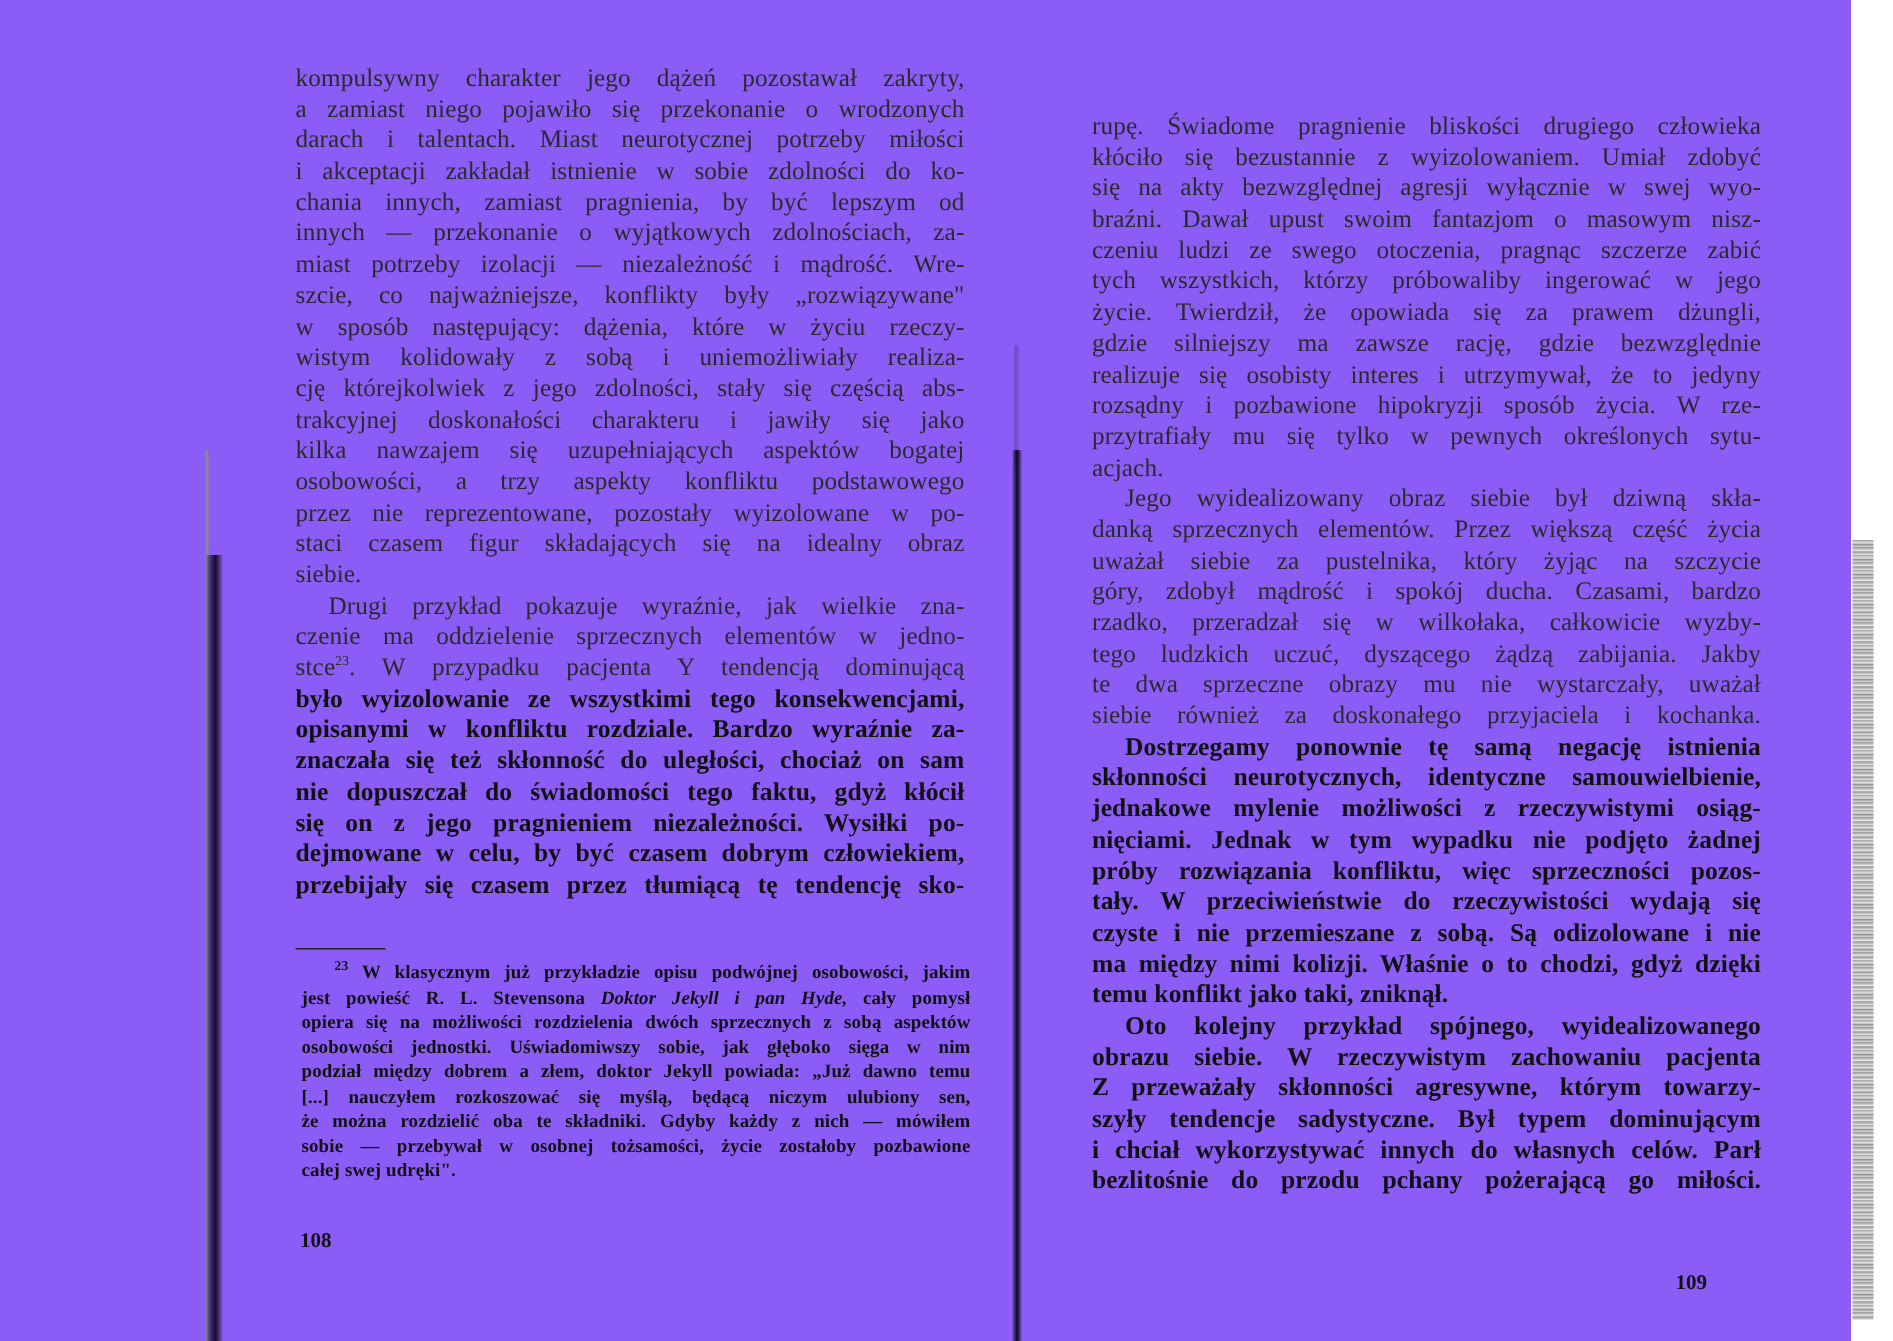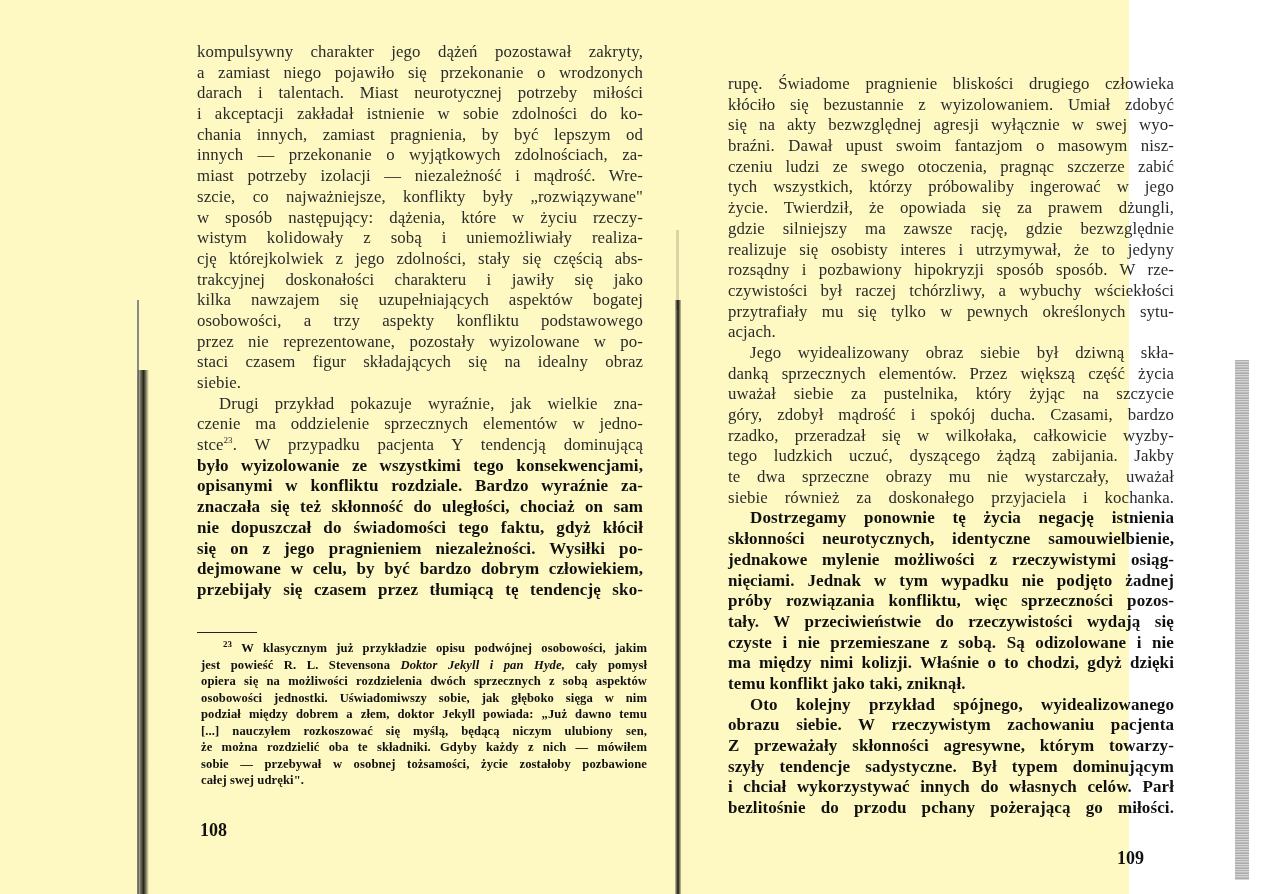--- a/index.html
+++ b/index.html
@@ -1,35 +1,35 @@
 <!DOCTYPE html>
 <html><head>
   <meta charset="utf-8">
   <style>
     html, body { margin: 0; padding: 0; background: #ffffff; }
     body { width: 1262px; height: 894px; position: relative; overflow: hidden; }
-    .spread { position: absolute; left: 0; top: 0; width: 1129px; height: 894px; background: #fef9c3; }
+    .spread { position: absolute; left: 0; top: 0; width: 1234px; height: 894px; background: #8b5cf6; }
     .page { position: absolute; top: 0; height: 894px; }
     .page.left { left: 0; width: 680px; }
     .page.right { left: 680px; width: 582px; margin-top: 32px; }
     .col { position: absolute; font-family: "DejaVu Serif", "Liberation Serif", serif; color: #1a1a1a; }
     .left .col { left: 197px; top: 42px; width: 446px; }
     .right .col { left: 728px; top: 42px; width: 446px; }
     .right .col { left: 48px; }
     .line { display: block; height: 20.7px; line-height: 20.7px; font-size: 15.3px; white-space: nowrap; text-align: justify; text-align-last: justify; letter-spacing: 0.1px; }
     .line.last { text-align-last: left; }
     .line.indent { padding-left: 22px; }
     .light { font-weight: normal; color: #2a2a2a; font-family: "Liberation Serif", "DejaVu Serif", serif; font-size: 16.8px; }
     .bold { font-weight: bold; font-family: "Liberation Serif", serif; font-size: 17px; color: #111; }
     sup { font-size: 9px; line-height: 0; vertical-align: super; }
     .footnote-rule { position: absolute; left: 197px; top: 632px; width: 60px; height: 1px; background: #222; }
     .footnote { position: absolute; left: 201px; top: 640px; width: 446px; font-family: "Liberation Serif", serif; font-weight: bold; color: #111; }
     .footnote .line { height: 16.5px; line-height: 16.5px; font-size: 12.6px; }
     .footnote .line.indent { padding-left: 22px; }
-    .page-num { position: absolute; font-family: "Liberation Serif", serif; font-weight: bold; font-size: 18px; color: #111; text-align: center; }
+    .page-num { position: absolute; font-family: "Liberation Serif", serif; font-weight: bold; font-size: 14px; color: #111; text-align: center; }
     .pn-left { left: 200px; top: 820px; }
     .gutter-left { position: absolute; left: 137px; top: 370px; width: 12px; height: 524px;
       background: linear-gradient(90deg, rgba(0,0,0,0) 0%, rgba(0,0,0,0.55) 30%, rgba(0,0,0,0.85) 55%, rgba(0,0,0,0.4) 80%, rgba(0,0,0,0) 100%); }
     .gutter-left-line { position: absolute; left: 137px; top: 300px; width: 2px; height: 594px; background: #888; }
     .spine { position: absolute; left: 675px; top: 300px; width: 6px; height: 594px;
       background: linear-gradient(90deg, rgba(0,0,0,0.2), rgba(0,0,0,0.9) 50%, rgba(0,0,0,0.2)); }
     .spine-faint { position: absolute; left: 676px; top: 230px; width: 3px; height: 80px; background: rgba(0,0,0,0.15); }
     .gutter-right { position: absolute; left: 1235px; top: 360px; width: 14px; height: 520px;
       background: repeating-linear-gradient(180deg, rgba(0,0,0,0.5) 0px, rgba(0,0,0,0.15) 2px, rgba(0,0,0,0.55) 3px, rgba(0,0,0,0.1) 5px); opacity: 0.75; }
     .italic { font-style: italic; }
@@ -65,21 +65,21 @@
       <span class="line light">staci czasem figur składających się na idealny obraz</span>
       <span class="line light last">siebie.</span>
       <span class="line light indent">Drugi przykład pokazuje wyraźnie, jak wielkie zna-</span>
       <span class="line light">czenie ma oddzielenie sprzecznych elementów w jedno-</span>
       <span class="line light"><span>stce</span><sup>23</sup><span>. W przypadku pacjenta Y tendencją dominującą</span></span>
       <span class="line bold">było wyizolowanie ze wszystkimi tego konsekwencjami,</span>
       <span class="line bold">opisanymi w konfliktu rozdziale. Bardzo wyraźnie za-</span>
       <span class="line bold">znaczała się też skłonność do uległości, chociaż on sam</span>
       <span class="line bold">nie dopuszczał do świadomości tego faktu, gdyż kłócił</span>
       <span class="line bold">się on z jego pragnieniem niezależności. Wysiłki po-</span>
-      <span class="line bold">dejmowane w celu, by być bardzo dobrym człowiekiem,</span>
+      <span class="line bold">dejmowane w celu, by być czasem dobrym człowiekiem,</span>
       <span class="line bold">przebijały się czasem przez tłumiącą tę tendencję sko-</span>
     </div>
 
     <div class="footnote-rule"></div>
 
     <div class="footnote">
       <span class="line indent"><sup>23</sup><span> W klasycznym już przykładzie opisu podwójnej osobowości, jakim</span></span>
       <span class="line"><span>jest powieść R. L. Stevensona </span><span class="italic">Doktor Jekyll i pan Hyde,</span><span> cały pomysł</span></span>
       <span class="line">opiera się na możliwości rozdzielenia dwóch sprzecznych z sobą aspektów</span>
       <span class="line">osobowości jednostki. Uświadomiwszy sobie, jak głęboko sięga w nim</span>
@@ -97,33 +97,32 @@
     <div class="col">
       <span class="line light">rupę. Świadome pragnienie bliskości drugiego człowieka</span>
       <span class="line light">kłóciło się bezustannie z wyizolowaniem. Umiał zdobyć</span>
       <span class="line light">się na akty bezwzględnej agresji wyłącznie w swej wyo-</span>
       <span class="line light">braźni. Dawał upust swoim fantazjom o masowym nisz-</span>
       <span class="line light">czeniu ludzi ze swego otoczenia, pragnąc szczerze zabić</span>
       <span class="line light">tych wszystkich, którzy próbowaliby ingerować w jego</span>
       <span class="line light">życie. Twierdził, że opowiada się za prawem dżungli,</span>
       <span class="line light">gdzie silniejszy ma zawsze rację, gdzie bezwzględnie</span>
       <span class="line light">realizuje się osobisty interes i utrzymywał, że to jedyny</span>
-      <span class="line light">rozsądny i pozbawiony hipokryzji sposób sposób. W rze-</span>
-      <span class="line light">czywistości był raczej tchórzliwy, a wybuchy wściekłości</span>
+      <span class="line light">rozsądny i pozbawione hipokryzji sposób życia. W rze-</span>
       <span class="line light">przytrafiały mu się tylko w pewnych określonych sytu-</span>
       <span class="line light last">acjach.</span>
       <span class="line light indent">Jego wyidealizowany obraz siebie był dziwną skła-</span>
       <span class="line light">danką sprzecznych elementów. Przez większą część życia</span>
       <span class="line light">uważał siebie za pustelnika, który żyjąc na szczycie</span>
       <span class="line light">góry, zdobył mądrość i spokój ducha. Czasami, bardzo</span>
       <span class="line light">rzadko, przeradzał się w wilkołaka, całkowicie wyzby-</span>
       <span class="line light">tego ludzkich uczuć, dyszącego żądzą zabijania. Jakby</span>
       <span class="line light">te dwa sprzeczne obrazy mu nie wystarczały, uważał</span>
       <span class="line light">siebie również za doskonałego przyjaciela i kochanka.</span>
-      <span class="line bold indent">Dostrzegamy ponownie tę życia negację istnienia</span>
+      <span class="line bold indent">Dostrzegamy ponownie tę samą negację istnienia</span>
       <span class="line bold">skłonności neurotycznych, identyczne samouwielbienie,</span>
       <span class="line bold">jednakowe mylenie możliwości z rzeczywistymi osiąg-</span>
       <span class="line bold">nięciami. Jednak w tym wypadku nie podjęto żadnej</span>
       <span class="line bold">próby rozwiązania konfliktu, więc sprzeczności pozos-</span>
       <span class="line bold">tały. W przeciwieństwie do rzeczywistości wydają się</span>
       <span class="line bold">czyste i nie przemieszane z sobą. Są odizolowane i nie</span>
       <span class="line bold">ma między nimi kolizji. Właśnie o to chodzi, gdyż dzięki</span>
       <span class="line bold last">temu konflikt jako taki, zniknął.</span>
       <span class="line bold indent">Oto kolejny przykład spójnego, wyidealizowanego</span>
       <span class="line bold">obrazu siebie. W rzeczywistym zachowaniu pacjenta</span>

